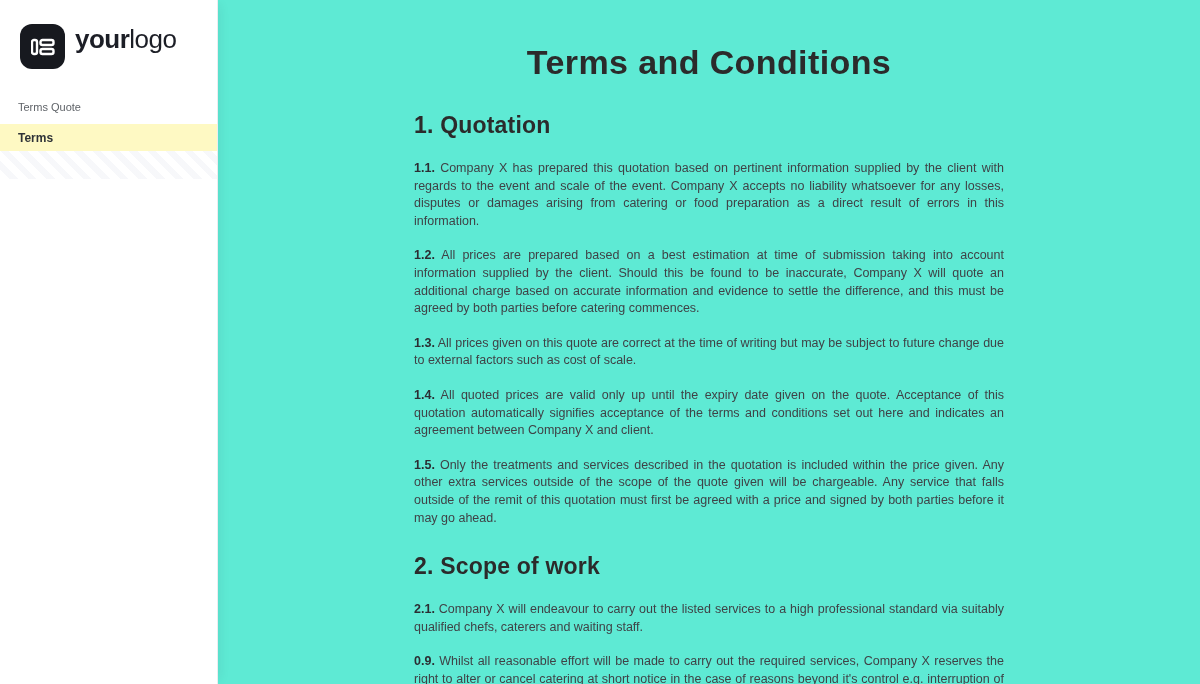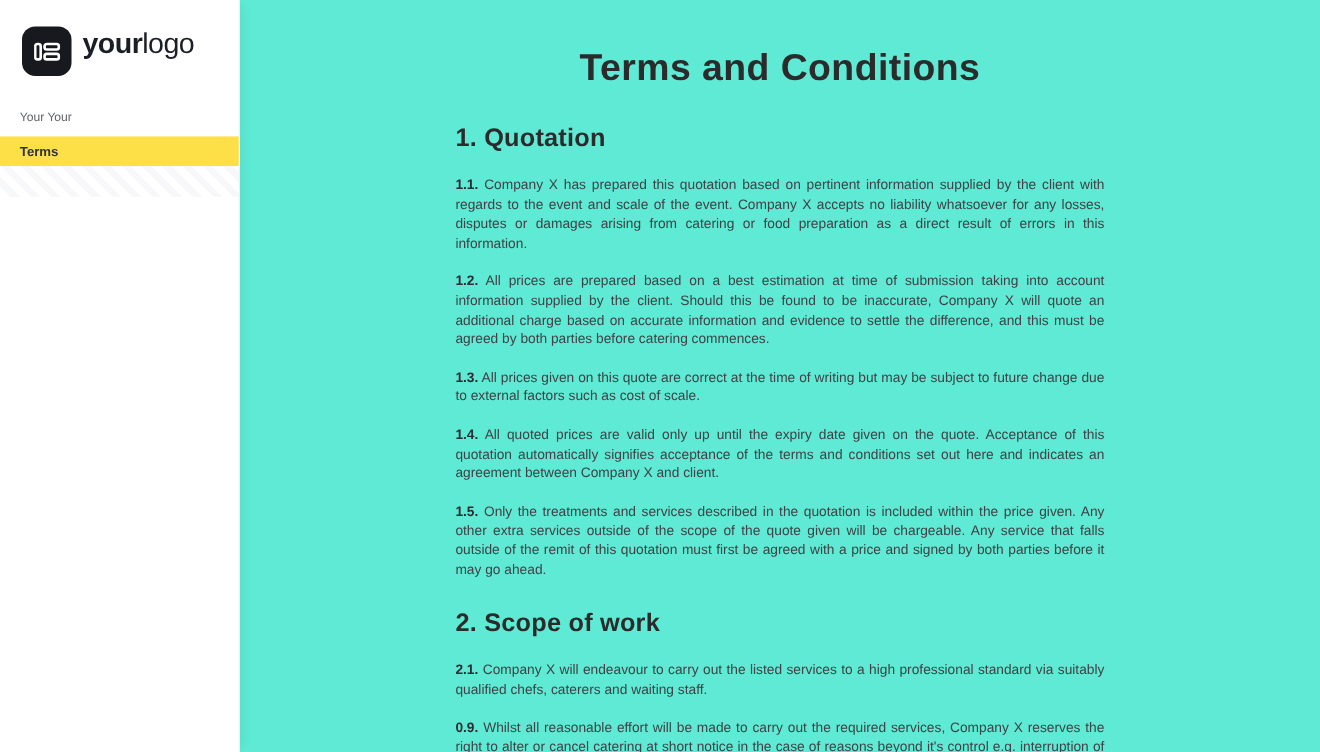--- a/index.html
+++ b/index.html
@@ -50,21 +50,21 @@
   .nav-item {
     margin-top: 11px;
     height: 27px;
     display: flex; align-items: center;
     padding-left: 18px;
     font-size: 12px;
     font-weight: 700;
     color: #2f3337;
     cursor: pointer;
   }
-  .nav-item.active { background: #fde047; }
+  .nav-item.active { background: #fef9c3; }
   .hatch-band {
     height: 28px;
     background: repeating-linear-gradient(
       45deg,
       #ffffff 0px, #ffffff 7px,
       #f5f6f9 7px, #f5f6f9 13px
     );
     opacity: 0.8;
   }
 
@@ -119,21 +119,21 @@
           <rect x="1" y="4" width="5" height="14" rx="2" fill="none" stroke="#ffffff" stroke-width="2.4"></rect>
           <rect x="9.5" y="4" width="13" height="5" rx="2" fill="none" stroke="#ffffff" stroke-width="2.4"></rect>
           <rect x="9.5" y="13" width="13" height="5" rx="2" fill="none" stroke="#ffffff" stroke-width="2.4"></rect>
         </svg>
       </div>
       <div class="brand-text">
         <span class="bold">your</span><span class="light">logo</span>
       </div>
     </div>
 
-    <div class="nav-section-label">Your Your</div>
+    <div class="nav-section-label">Terms Quote</div>
 
     <div class="nav-item active">
       <span>Terms</span>
     </div>
     <div class="hatch-band"></div>
   </aside>
 
   <main class="main">
     <article class="doc">
       <h1 class="doc-title">Terms and Conditions</h1>

